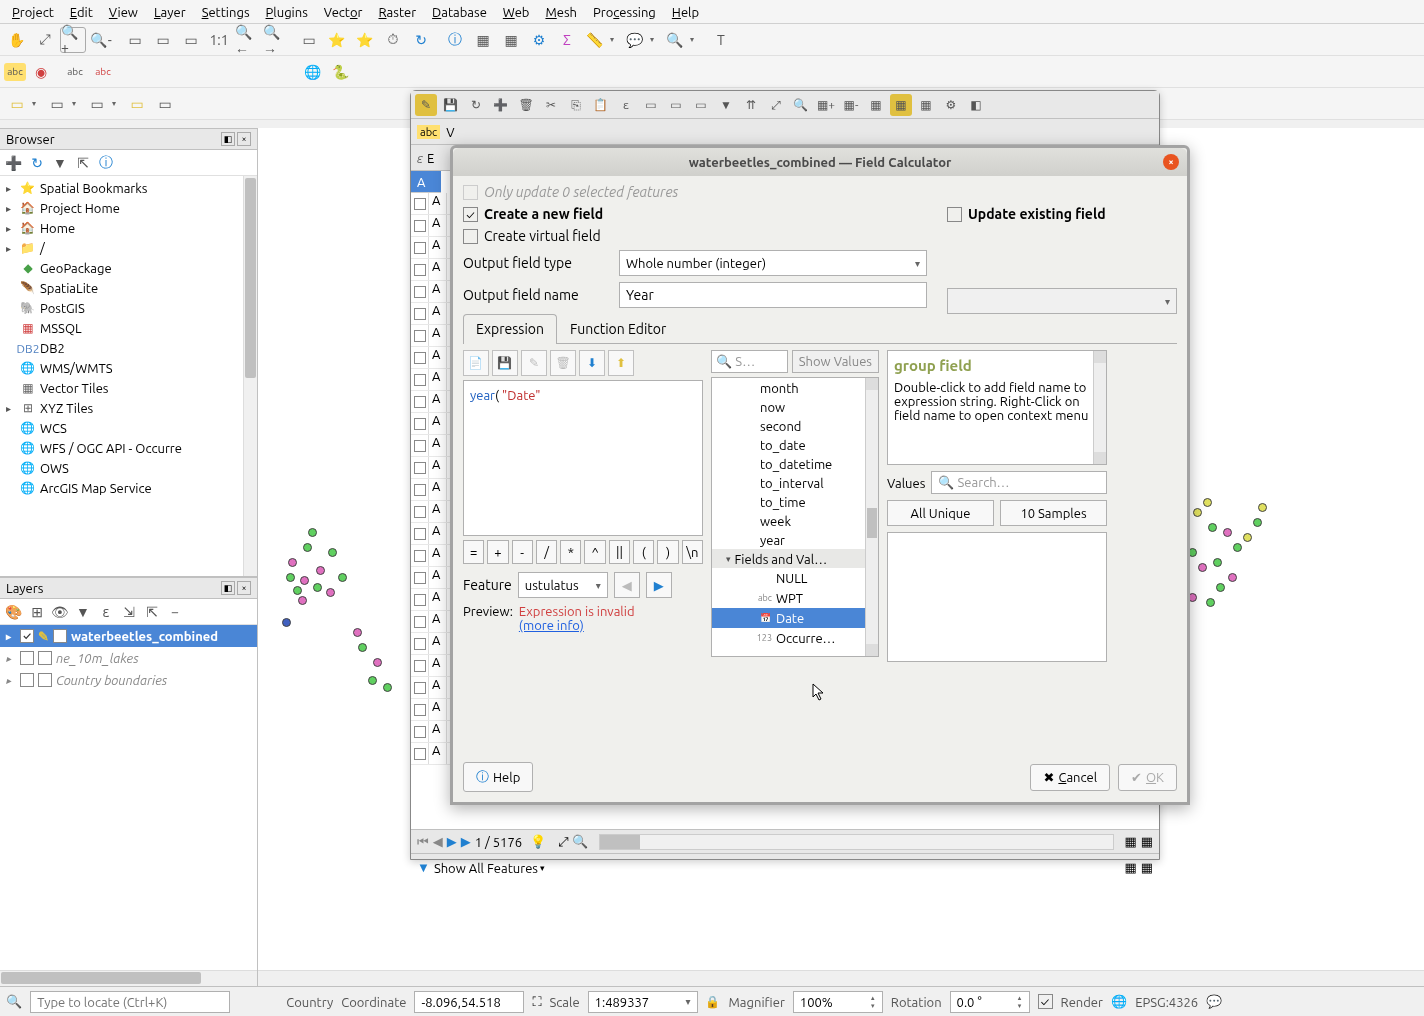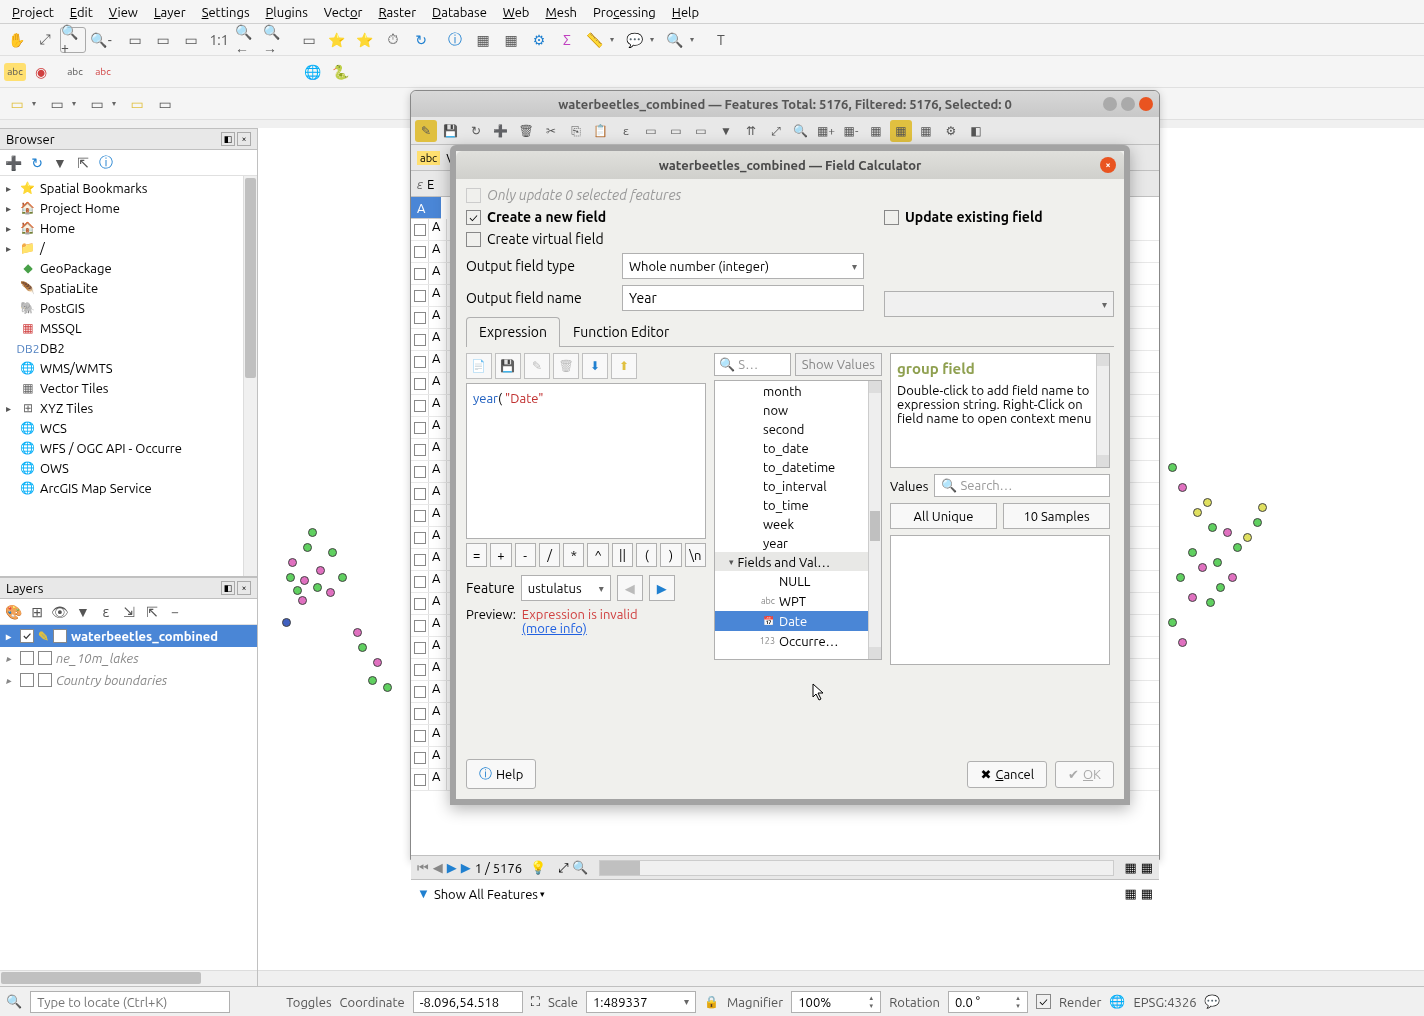--- a/index.html
+++ b/index.html
@@ -52,21 +52,21 @@
 .win-btns { position: absolute; right: 6px; display: flex; gap: 4px; }
 .win-btn { width: 14px; height: 14px; border-radius: 50%; background: #aaa; }
 .win-btn.close { background: #E95420; }
 .attr-toolbar { height: 28px; background: #e8e8e8; display: flex; align-items: center; padding: 2px 4px; gap: 3px; border-bottom: 1px solid #c0c0c0; }
 .attr-toolbar .tb-btn { width: 22px; height: 22px; font-size: 12px; }
 .attr-body { background: #fff; height: calc(100% - 110px); overflow: hidden; }
 .attr-footer { height: 28px; display: flex; align-items: center; padding: 0 6px; border-top: 1px solid #c0c0c0; }
 .attr-nav { height: 24px; display: flex; align-items: center; padding: 0 6px; gap: 4px; border-top: 1px solid #c0c0c0; background: #e8e8e8; }
 
 
-.fc-dialog { position: absolute; left: 450px; top: 145px; width: 680px; height: 660px; background: #f0f0ed; border: 6px solid #a3a3a3; border-radius: 6px 6px 0 0; box-shadow: 0 4px 16px rgba(0,0,0,0.3); z-index: 10; }
+.fc-dialog { position: absolute; left: 450px; top: 145px; width: 740px; height: 660px; background: #f0f0ed; border: 3px solid #a3a3a3; border-radius: 6px 6px 0 0; box-shadow: 0 4px 16px rgba(0,0,0,0.3); z-index: 10; }
 .fc-titlebar { height: 28px; background: linear-gradient(#e0e0dc,#d0d0cc); display: flex; align-items: center; justify-content: center; font-weight: bold; color: #4a4a4a; position: relative; border-radius: 6px 6px 0 0; }
 .fc-close { position: absolute; right: 8px; width: 16px; height: 16px; border-radius: 50%; background: #E95420; display: flex; align-items: center; justify-content: center; font-size: 9px; color: #fff; }
 .fc-content { padding: 8px 10px; }
 .fc-row { display: flex; align-items: center; margin-bottom: 6px; gap: 6px; }
 .fc-label { font-size: 14px; }
 .fc-input { border: 1px solid #b0b0b0; background: #fff; padding: 3px 6px; font-size: 14px; height: 26px; }
 .fc-select { border: 1px solid #b0b0b0; background: #fff; padding: 3px 6px; font-size: 14px; height: 26px; display: flex; align-items: center; justify-content: space-between; }
 .fc-select::after { content: "▾"; font-size: 10px; color: #666; margin-left: 4px; }
 .fc-spin { border: 1px solid #b0b0b0; background: #fff; padding: 3px 6px; font-size: 14px; height: 26px; width: 80px; display: flex; align-items: center; justify-content: space-between; }
 .fc-spin::after { content: "▴▾"; font-size: 7px; color: #666; line-height: 0.7; writing-mode: vertical-lr; }
@@ -400,28 +400,20 @@
     <div class="dot" style="left:948px;top:470px;background:#60d060"></div>
     <div class="dot" style="left:995px;top:390px;background:#60d060"></div>
     <div class="dot" style="left:1000px;top:375px;background:#e0e060"></div>
     <div class="dot" style="left:958px;top:455px;background:#60d060"></div>
     <div class="dot" style="left:930px;top:465px;background:#e070c0"></div>
     <div class="hscroll" style="position:absolute;bottom:0;left:0;right:0"></div>
   </div>
 </div>
 
 <div class="attr-window">
-  <div class="attr-titlebar">
-    <span>waterbeetles_combined — Features Total: 5176, Filtered: 5176, Selected: 0</span>
-    <div class="win-btns">
-      <div class="win-btn"></div>
-      <div class="win-btn"></div>
-      <div class="win-btn close"></div>
-    </div>
-  </div>
   <div class="attr-toolbar">
     <div class="tb-btn" style="background:#e0c040">✎</div>
     <div class="tb-btn">💾</div>
     <div class="tb-btn">↻</div>
     <div class="tb-btn">➕</div>
     <div class="tb-btn">🗑</div>
     <div class="tb-btn">✂</div>
     <div class="tb-btn">⎘</div>
     <div class="tb-btn">📋</div>
     <div class="tb-btn">ε</div>
@@ -814,21 +806,21 @@
 </div>
 
 <svg class="cursor" style="left:812px;top:683px" viewBox="0 0 14 18">
   <path d="M1 1 L1 14 L4 11 L7 17 L9 16 L6 10 L11 10 Z" fill="#fff" stroke="#000" stroke-width="1"></path>
 </svg>
 
 <div class="statusbar">
   <span>🔍</span>
   <input class="sb-input" style="width: 200px;" placeholder="Type to locate (Ctrl+K)">
   <div style="width:40px"></div>
-  <span class="sb-label">Toggles</span>
+  <span class="sb-label">Country</span>
   <span class="sb-label">Coordinate</span>
   <input class="sb-input" style="width: 110px;" value="-8.096,54.518">
   <span>⛶</span>
   <span class="sb-label">Scale</span>
   <div class="fc-select" style="height:22px;width:110px;font-size:13px">
       <span>1:489337</span>
     </div>
   <span class="lock-icon">🔒</span>
   <span class="sb-label">Magnifier</span>
   <div class="fc-spin" style="height:22px;width:90px;font-size:13px">

